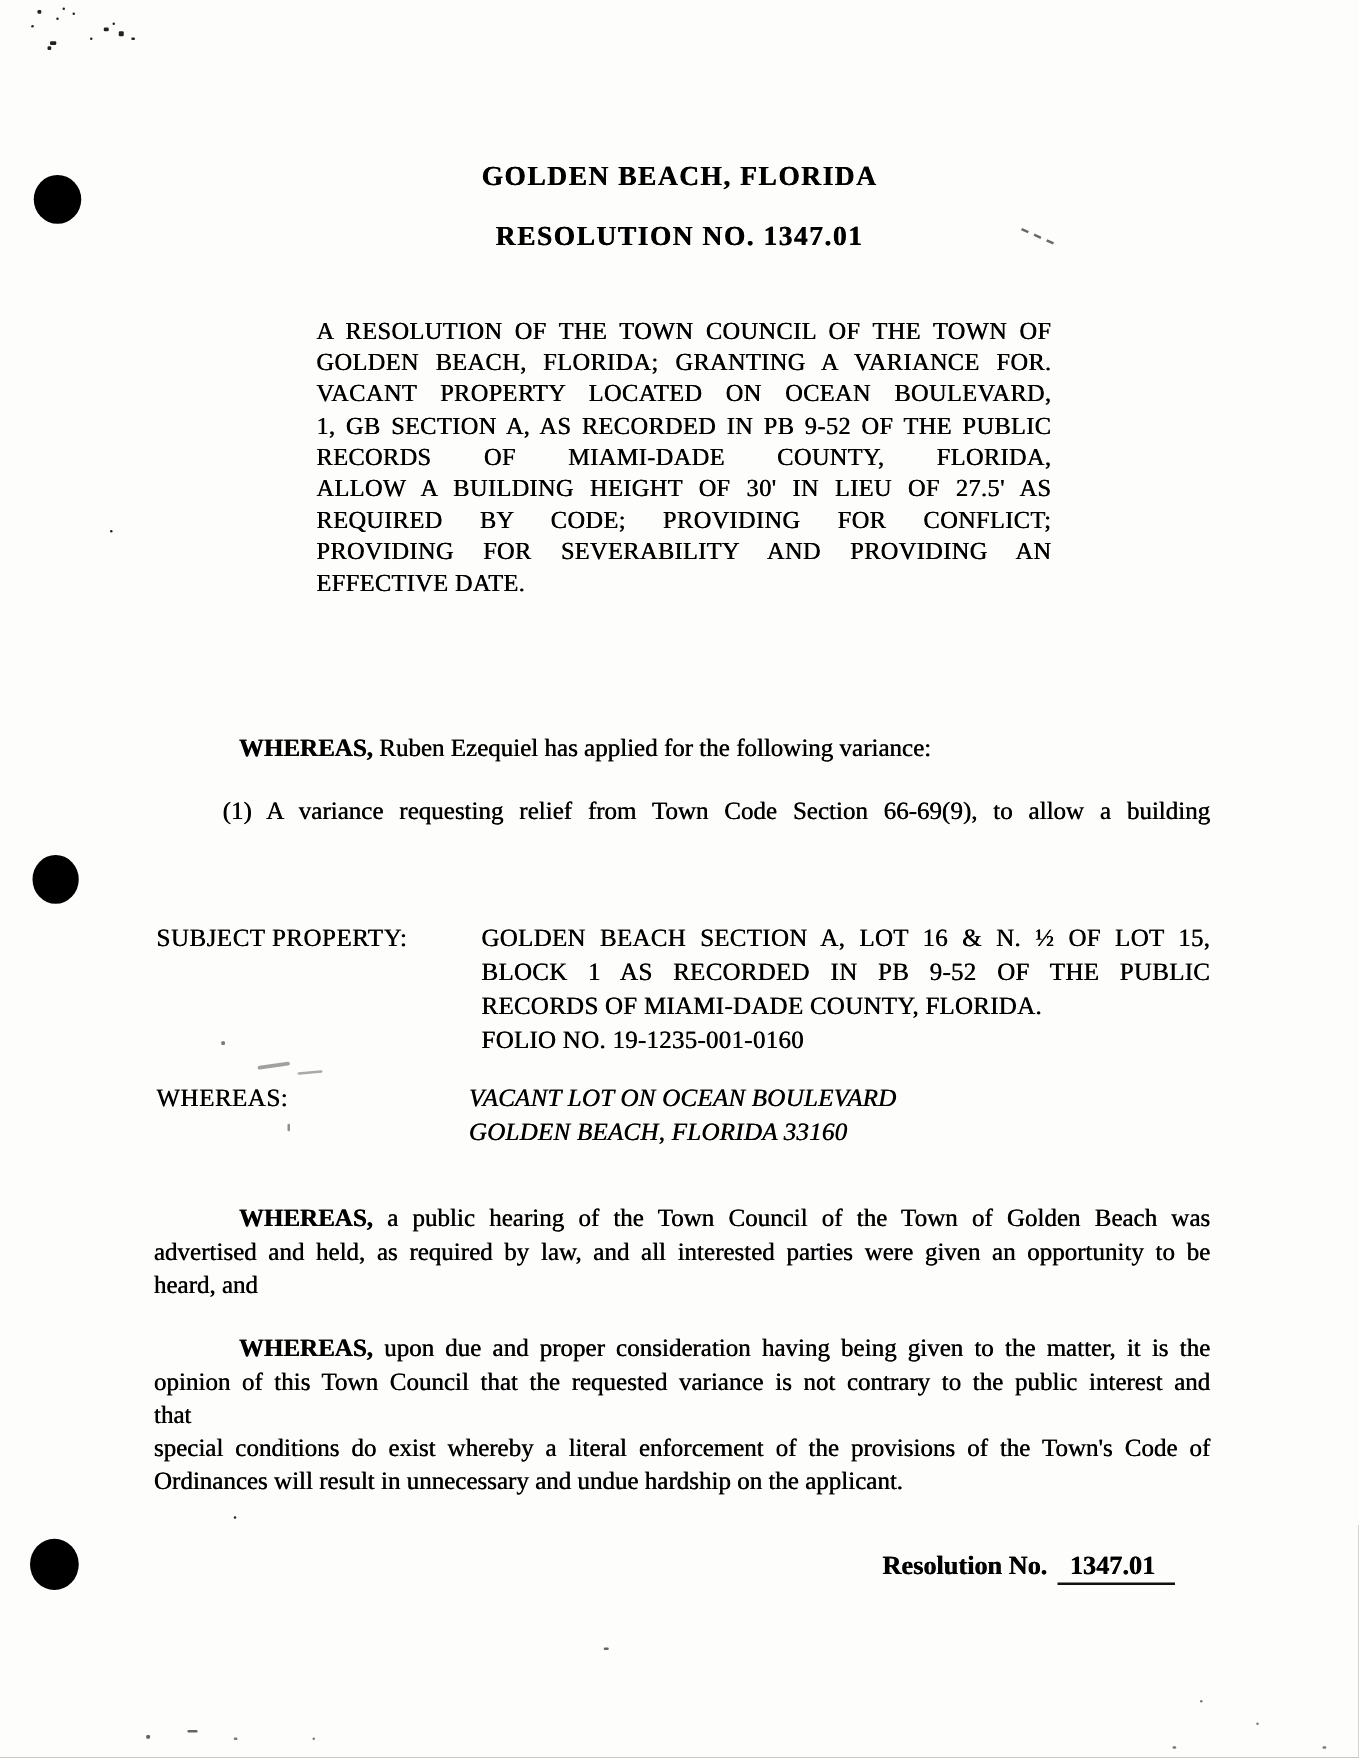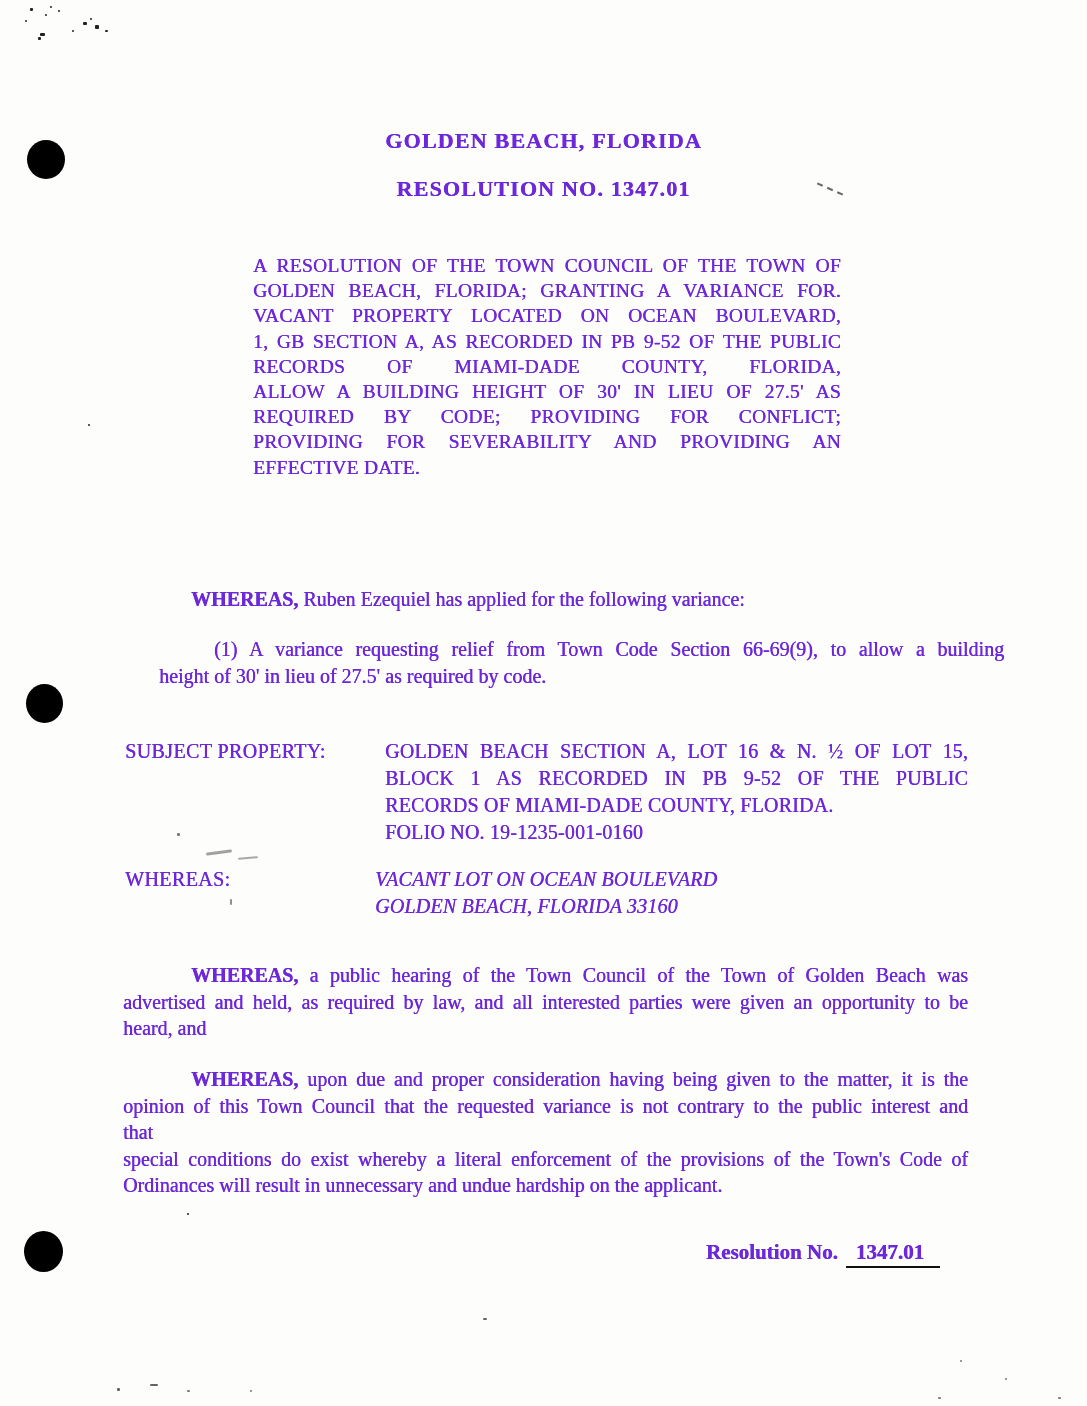--- a/index.html
+++ b/index.html
@@ -2,21 +2,21 @@
 <html><head>
 <meta charset="utf-8">
 <style>
   html,body{margin:0;padding:0;background:#9a9a9a;}
   .page{
     position:relative;
     width:1087px;height:1406px;
     margin:0 auto;
     background:#fdfdfc;
     font-family:"Liberation Serif","DejaVu Serif",serif;
-    color:#6d28d9;
+    color:#000000;
     overflow:hidden;
   }
   
   .ink{ text-shadow:0.4px 0 0 currentColor; }
 
   .title{
     position:absolute;left:0;width:100%;
     text-align:center;
     font-weight:bold;font-size:22px;letter-spacing:1.2px;
     white-space:nowrap;
@@ -124,23 +124,22 @@
     <div class="jl">ALLOW A BUILDING HEIGHT OF 30' IN LIEU OF 27.5' AS</div>
     <div class="jl">REQUIRED BY CODE; PROVIDING FOR CONFLICT;</div>
     <div class="jl">PROVIDING FOR SEVERABILITY AND PROVIDING AN</div>
     <div class="ll">EFFECTIVE DATE.</div>
   </div>
 
   <div class="para ink ll ind68" style="top:586px;">
     <span class="b">WHEREAS,</span><span> Ruben Ezequiel has applied for the following variance:</span>
   </div>
 
-  <div class="para ink" style="top:636px;margin-left:36px;">
+  <div class="para ink" style="top:636px;">
     <div class="jl ind55">(1)  A variance requesting relief from Town Code Section 66-69(9), to allow a building</div>
-    <div class="ll">height of 30' in lieu of 27.5' as required by code.</div>
   </div>
 
   <div class="field-label ink" style="top:738px;">SUBJECT PROPERTY:</div>
   <div class="field-value subject-value ink" style="top:738px;">
     <div class="jl">GOLDEN BEACH SECTION A, LOT 16 &amp; N. ½ OF LOT 15,</div>
     <div class="jl">BLOCK 1 AS RECORDED IN PB 9-52 OF THE PUBLIC</div>
     <div class="ll">RECORDS OF MIAMI-DADE  COUNTY, FLORIDA.</div>
     <div class="ll">FOLIO NO. 19-1235-001-0160</div>
   </div>
 

